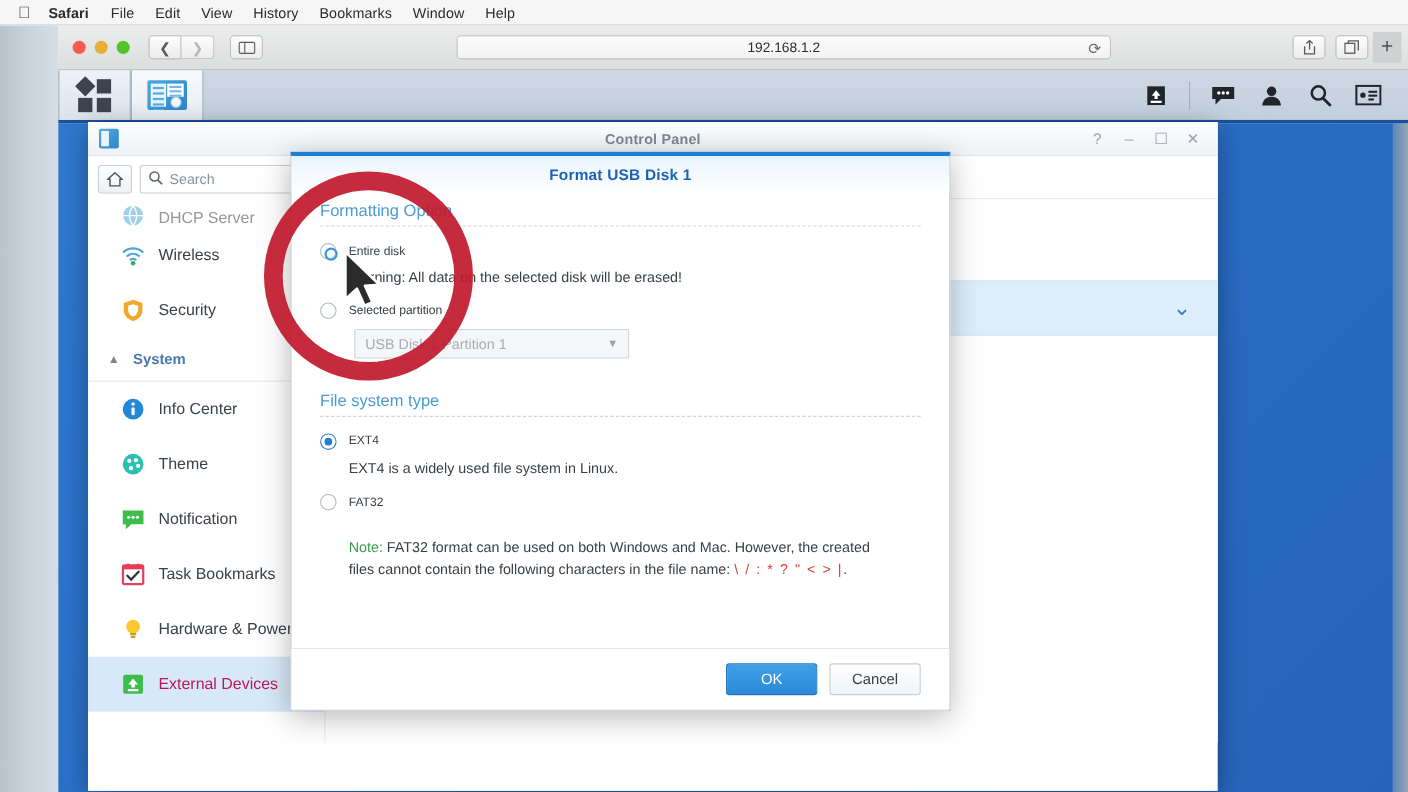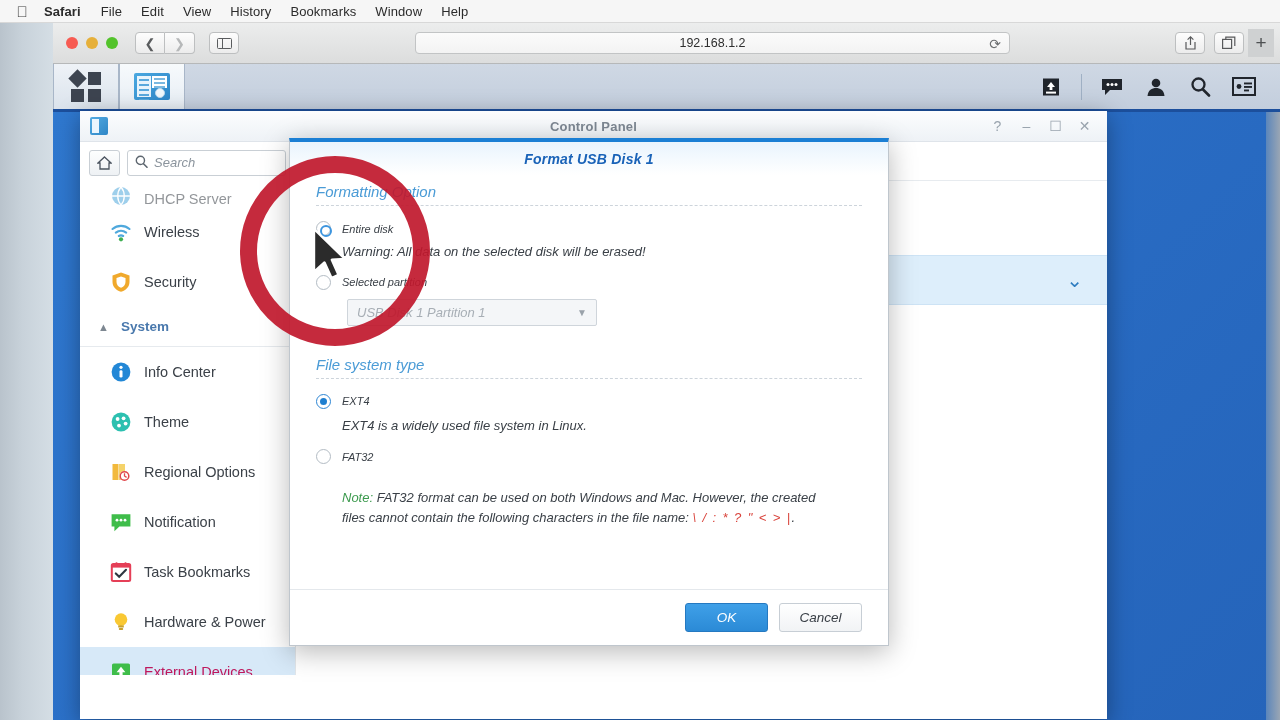--- a/index.html
+++ b/index.html
@@ -193,21 +193,21 @@
     display: flex; align-items: center; gap: 7px; padding: 7px 9px 7px 9px;
     height: 41px;
   }
   .home-btn {
     width: 31px; height: 26px; border: 1px solid #c9cfd5; border-radius: 3px;
     background: linear-gradient(to bottom,#fdfefe,#eef1f4);
     display: flex; align-items: center; justify-content: center; color: #4c5560; font-size: 14px;
   }
   .search-box {
     flex: 1; height: 26px; border: 1px solid #c9cfd5; border-radius: 3px; background: #fff;
-    display: flex; align-items: center; padding: 0 7px; gap: 6px; font-style: italic;
+    display: flex; align-items: center; padding: 0 7px; gap: 6px;
   }
   .search-box .mag { color: #5d666f; font-size: 12px; }
   .search-ph { font-size: 13px; color: #8b949d; }
 
   .nav-list { padding-top: 0; }
   .nav-item {
     display: flex; align-items: center; gap: 12px;
     height: 50px; padding-left: 30px; font-size: 14.5px; color: #3b4148;
   }
   .nav-item.cut { height: 24px; align-items: flex-end; opacity: .55; overflow: hidden; }
@@ -226,26 +226,25 @@
   .content-hr { position: absolute; left: 0; right: 0; top: 38px; height: 1px; background: #e7ebef; }
   .collapse-panel {
     position: absolute; left: 0; right: 0; top: 113px; height: 50px;
     background: #ddeefb; border-top: 1px solid #cde3f5; border-bottom: 1px solid #cde3f5;
     display: flex; align-items: center; justify-content: flex-end; padding-right: 24px;
   }
   .chev-dn { color: #2d7cc0; font-size: 20px; line-height: 1; }
 
   
   .dialog {
-    position: absolute; left: 289px; top: 138px; width: 600px; height: 508px;
+    position: absolute; left: 264px; top: 138px; width: 600px; height: 508px;
     background: #ffffff; border: 1px solid #bfc6cd;
     border-top: 4px solid #1b7fd4;
     box-shadow: 0 6px 26px rgba(0,0,0,.28);
     z-index: 40;
-    font-style: italic;
   }
   .dlg-header {
     height: 33px; background: linear-gradient(to bottom,#e9f4fd,#ffffff);
     display: flex; align-items: center; justify-content: center;
   }
   .dlg-title { font-size: 14px; font-weight: bold; color: #1a63b8; letter-spacing: .2px; }
   .dlg-body { padding: 8px 26px 0 26px; }
 
   .sec-title { font-size: 15px; color: #4a9bd6; padding-bottom: 5px; }
   .sec-rule { border-bottom: 1px dashed #cdd4db; margin-bottom: 15px; }
@@ -528,32 +527,20 @@
                 <circle cx="11" cy="11" r="9.4" fill="#2cc0b0"></circle>
                 <circle cx="7.6" cy="8" r="1.9" fill="#fff"></circle>
                 <circle cx="13.6" cy="7.3" r="1.9" fill="#fff"></circle>
                 <circle cx="15.6" cy="12.6" r="1.9" fill="#fff"></circle>
                 <circle cx="9" cy="14.6" r="1.9" fill="#fff"></circle>
               </svg>
             </span>
             <span>Theme</span>
           </div>
 
-          <div class="nav-item">
-            <span class="nico">
-              <svg width="22" height="22" viewBox="0 0 22 22">
-                <rect x="2.5" y="3" width="6" height="16" fill="#f2b93c"></rect>
-                <rect x="9" y="3" width="6" height="16" fill="#f5d36a"></rect>
-                <circle cx="14.5" cy="15" r="5" fill="#fff"></circle>
-                <circle cx="14.5" cy="15" r="4.3" fill="none" stroke="#e0474c" stroke-width="1.5"></circle>
-                <path d="M14.5 12.2 V15 L16.6 16.4" stroke="#e0474c" stroke-width="1.3" fill="none"></path>
-              </svg>
-            </span>
-            <span>Regional Options</span>
-          </div>
 
           <div class="nav-item">
             <span class="nico">
               <svg width="22" height="22" viewBox="0 0 22 22">
                 <path d="M1.6 3.2 h18.8 v12.4 h-11 l-5 4.6 v-4.6 h-2.8 z" fill="#3fbd4a"></path>
                 <circle cx="7" cy="9.2" r="1.4" fill="#fff"></circle>
                 <circle cx="11" cy="9.2" r="1.4" fill="#fff"></circle>
                 <circle cx="15" cy="9.2" r="1.4" fill="#fff"></circle>
               </svg>
             </span>

